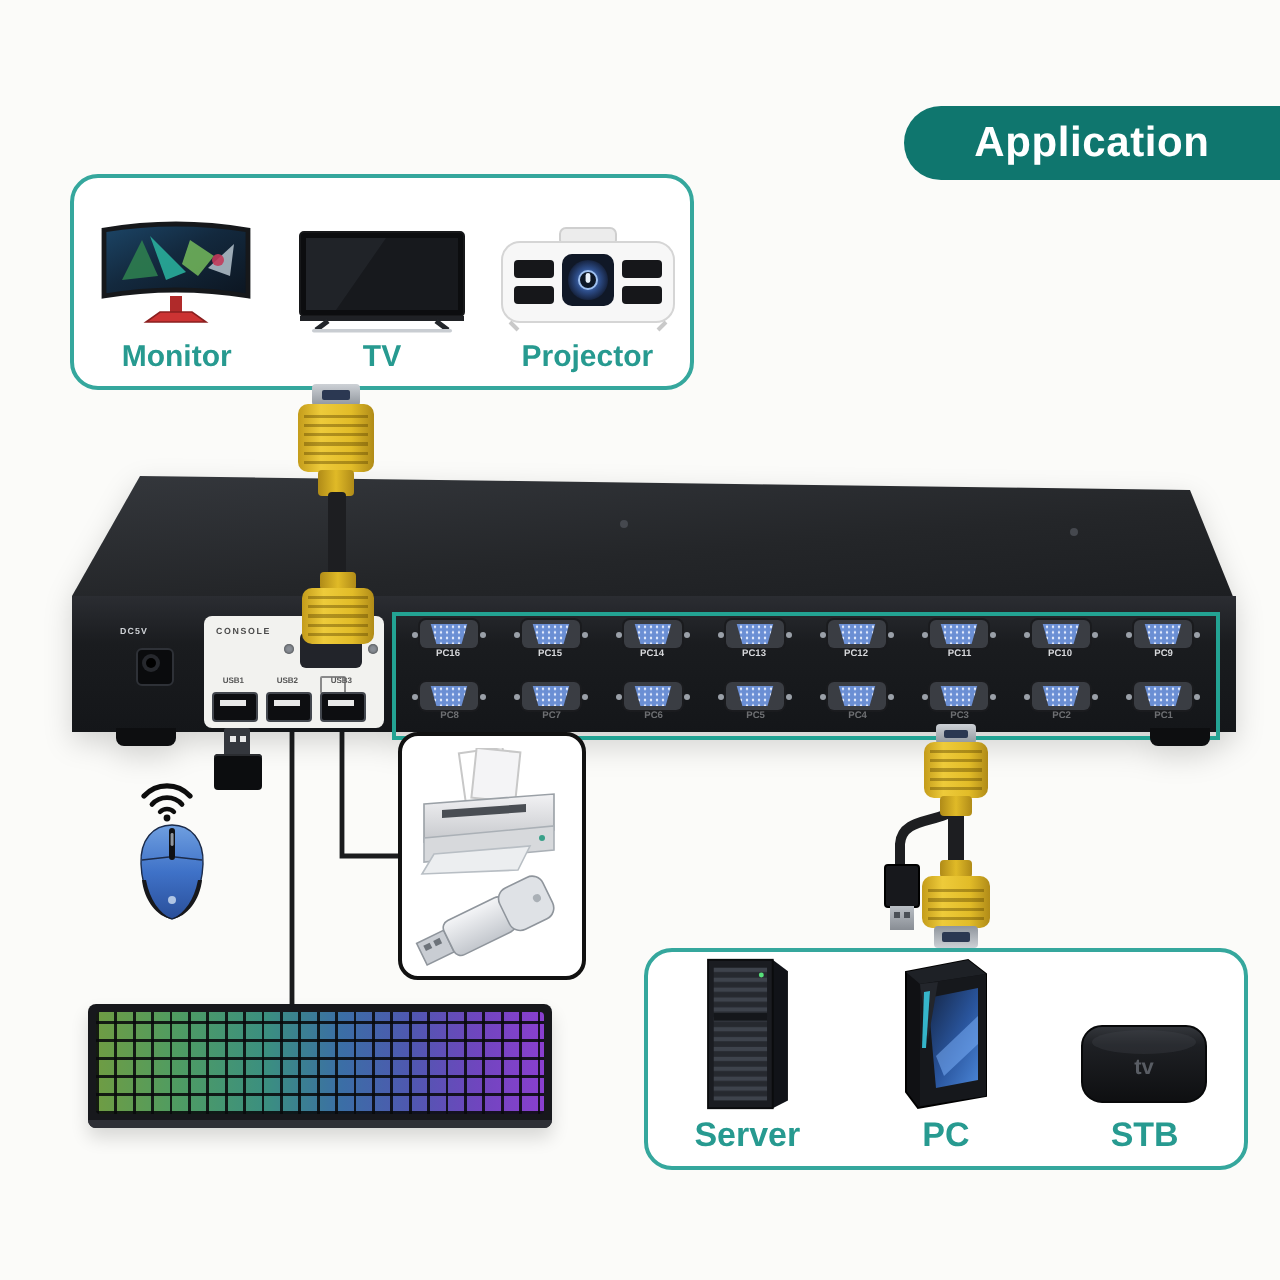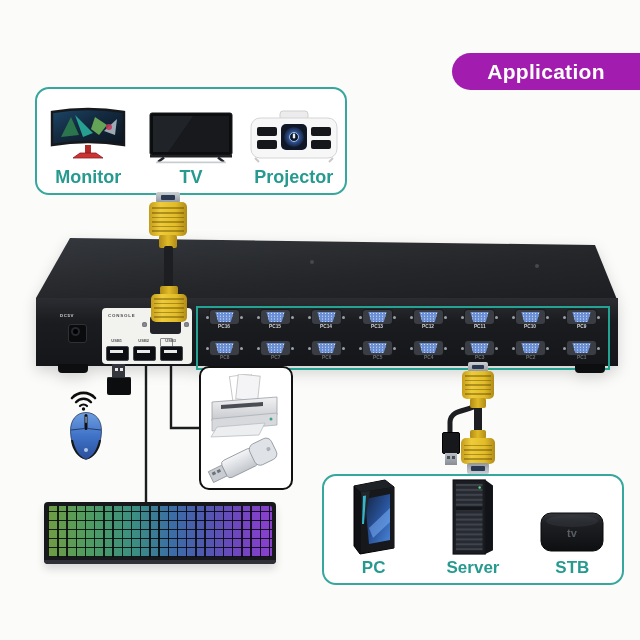--- a/index.html
+++ b/index.html
@@ -1,28 +1,28 @@
 <!DOCTYPE html>
 <html><head>
 <meta charset="utf-8">
 <style>
   html,body{margin:0;padding:0;background:#e9e9e9;}
   .stage{position:relative;width:640px;height:640px;background:#fbfbf9;overflow:hidden;
          font-family:"Liberation Sans",sans-serif;margin:0 auto;}
   
-  .banner{position:absolute;left:452px;top:53px;width:188px;height:37px;background:#a21caf;
+  .banner{position:absolute;left:452px;top:53px;width:188px;height:37px;background:#0f766e;
           border-radius:19px 0 0 19px;display:flex;align-items:center;justify-content:center;
           color:#fff;font-size:21px;font-weight:bold;letter-spacing:.3px;z-index:5;}
   
   .devbox{position:absolute;border:2.5px solid #35A79D;border-radius:14px;background:#fff;z-index:4;display:flex;}
   #display-box{left:35px;top:87px;width:308px;height:104px;}
   #source-box{left:322px;top:474px;width:298px;height:107px;}
   .dev-cell{flex:1;display:flex;flex-direction:column;align-items:center;justify-content:flex-end;padding-bottom:7px;min-width:0;}
   .dev-icon{flex:1;display:flex;align-items:flex-end;justify-content:center;}
-  .dev-label{color:#279A90;font-weight:bold;font-size:18px;margin-top:3px;line-height:1;}
+  .dev-label{color:#279A90;font-weight:bold;font-size:15px;margin-top:3px;line-height:1;}
   #source-box .dev-label{font-size:17px;}
   
   .kvm{position:absolute;left:30px;top:236px;width:592px;height:140px;z-index:3;
        filter:drop-shadow(0 5px 7px rgba(0,0,0,.16));}
   .kvm-top{position:absolute;left:0;top:0;width:592px;height:70px;
        background:linear-gradient(175deg,#35383d 0%,#242629 55%,#1b1d20 100%);
        clip-path:polygon(40px 2px,565px 9px,588px 66px,6px 62px);}
   .tf-screw{position:absolute;width:4px;height:4px;border-radius:50%;background:#45484e;}
   .kvm-front{position:absolute;left:6px;top:62px;width:582px;height:68px;
        background:linear-gradient(#2b2d32 0%,#1a1c1f 35%,#141619 100%);}
@@ -471,20 +471,38 @@
   </div>
   <div class="vga-conn" style="left:461px;top:430px;width:34px;height:46px;">
     <div class="vc-neck" style="left:9px;top:0;width:16px;height:9px;"></div>
     <div class="vc-body" style="left:0;top:8px;width:34px;height:26px;"></div>
     <div class="vc-tip-down" style="left:6px;top:33px;width:22px;height:11px;"></div>
   </div>
 
   <div class="devbox" id="source-box">
     <div class="dev-cell">
       <span class="dev-icon">
+        <svg width="50" height="78" viewBox="0 0 50 82">
+          <defs>
+              <pattern id="sl" width="6" height="5.2" patternUnits="userSpaceOnUse">
+            <rect width="6" height="5.2" fill="#26292f"></rect>
+                <rect y="1" width="6" height="2.2" fill="#3e434c"></rect>
+          </pattern>
+            </defs>
+          <polygon points="38,2 46,8 46,76 38,80" fill="#111318"></polygon>
+          <rect x="4" y="2" width="34" height="78" fill="#1a1c21" stroke="#0a0b0d"></rect>
+          <rect x="7" y="6" width="28" height="70" fill="url(#sl)"></rect>
+          <rect x="7" y="30" width="28" height="4" fill="#14161a"></rect>
+          <circle cx="32" cy="10" r="1.3" fill="#57e07a"></circle>
+        </svg>
+      </span>
+      <span class="dev-label">Server</span>
+    </div>
+    <div class="dev-cell">
+      <span class="dev-icon">
         <svg width="54" height="78" viewBox="0 0 54 78">
           <defs>
               <linearGradient id="pcw" x1="0" y1="0" x2="1" y2="1">
             <stop offset="0" stop-color="#142647"></stop>
                 <stop offset=".55" stop-color="#2b5aa8"></stop>
                 <stop offset="1" stop-color="#4f8fe8"></stop>
           </linearGradient>
             </defs>
           <path d="M7,8 L38,2 L47,9 L47,70 L13,76 L7,68 Z" fill="#101114" stroke="#000"></path>
           <path d="M7,8 L38,2 L47,9 L14,14 Z" fill="#1e2126"></path>
@@ -492,38 +510,20 @@
           <path d="M18,21 L43,16 L43,62 L22,66 Z" fill="url(#pcw)" opacity=".92"></path>
           <path d="M22,50 L43,30 L43,44 L26,60 Z" fill="#7fb6ff" opacity=".5"></path>
           <path d="M14,14 L23,13 L18,42 Z" fill="#23262c"></path>
           <path d="M16,18 L19,17.5 L17,46 L15,46 Z" fill="#3ad0e8" opacity=".85"></path>
         </svg>
       </span>
       <span class="dev-label">PC</span>
     </div>
     <div class="dev-cell">
       <span class="dev-icon">
-        <svg width="50" height="78" viewBox="0 0 50 82">
-          <defs>
-              <pattern id="sl" width="6" height="5.2" patternUnits="userSpaceOnUse">
-            <rect width="6" height="5.2" fill="#26292f"></rect>
-                <rect y="1" width="6" height="2.2" fill="#3e434c"></rect>
-          </pattern>
-            </defs>
-          <polygon points="38,2 46,8 46,76 38,80" fill="#111318"></polygon>
-          <rect x="4" y="2" width="34" height="78" fill="#1a1c21" stroke="#0a0b0d"></rect>
-          <rect x="7" y="6" width="28" height="70" fill="url(#sl)"></rect>
-          <rect x="7" y="30" width="28" height="4" fill="#14161a"></rect>
-          <circle cx="32" cy="10" r="1.3" fill="#57e07a"></circle>
-        </svg>
-      </span>
-      <span class="dev-label">Server</span>
-    </div>
-    <div class="dev-cell">
-      <span class="dev-icon">
         <svg width="66" height="48" viewBox="0 0 66 48">
           <defs>
               <linearGradient id="stbg" x1="0" y1="0" x2="0" y2="1">
             <stop offset="0" stop-color="#34373c"></stop>
                 <stop offset=".25" stop-color="#1e2024"></stop>
                 <stop offset="1" stop-color="#0e0f11"></stop>
           </linearGradient>
             </defs>
           <rect x="2" y="5" width="62" height="38" rx="10" fill="url(#stbg)" stroke="#08090a"></rect>
           <ellipse cx="33" cy="13" rx="26" ry="6" fill="#45484e" opacity=".3"></ellipse>

